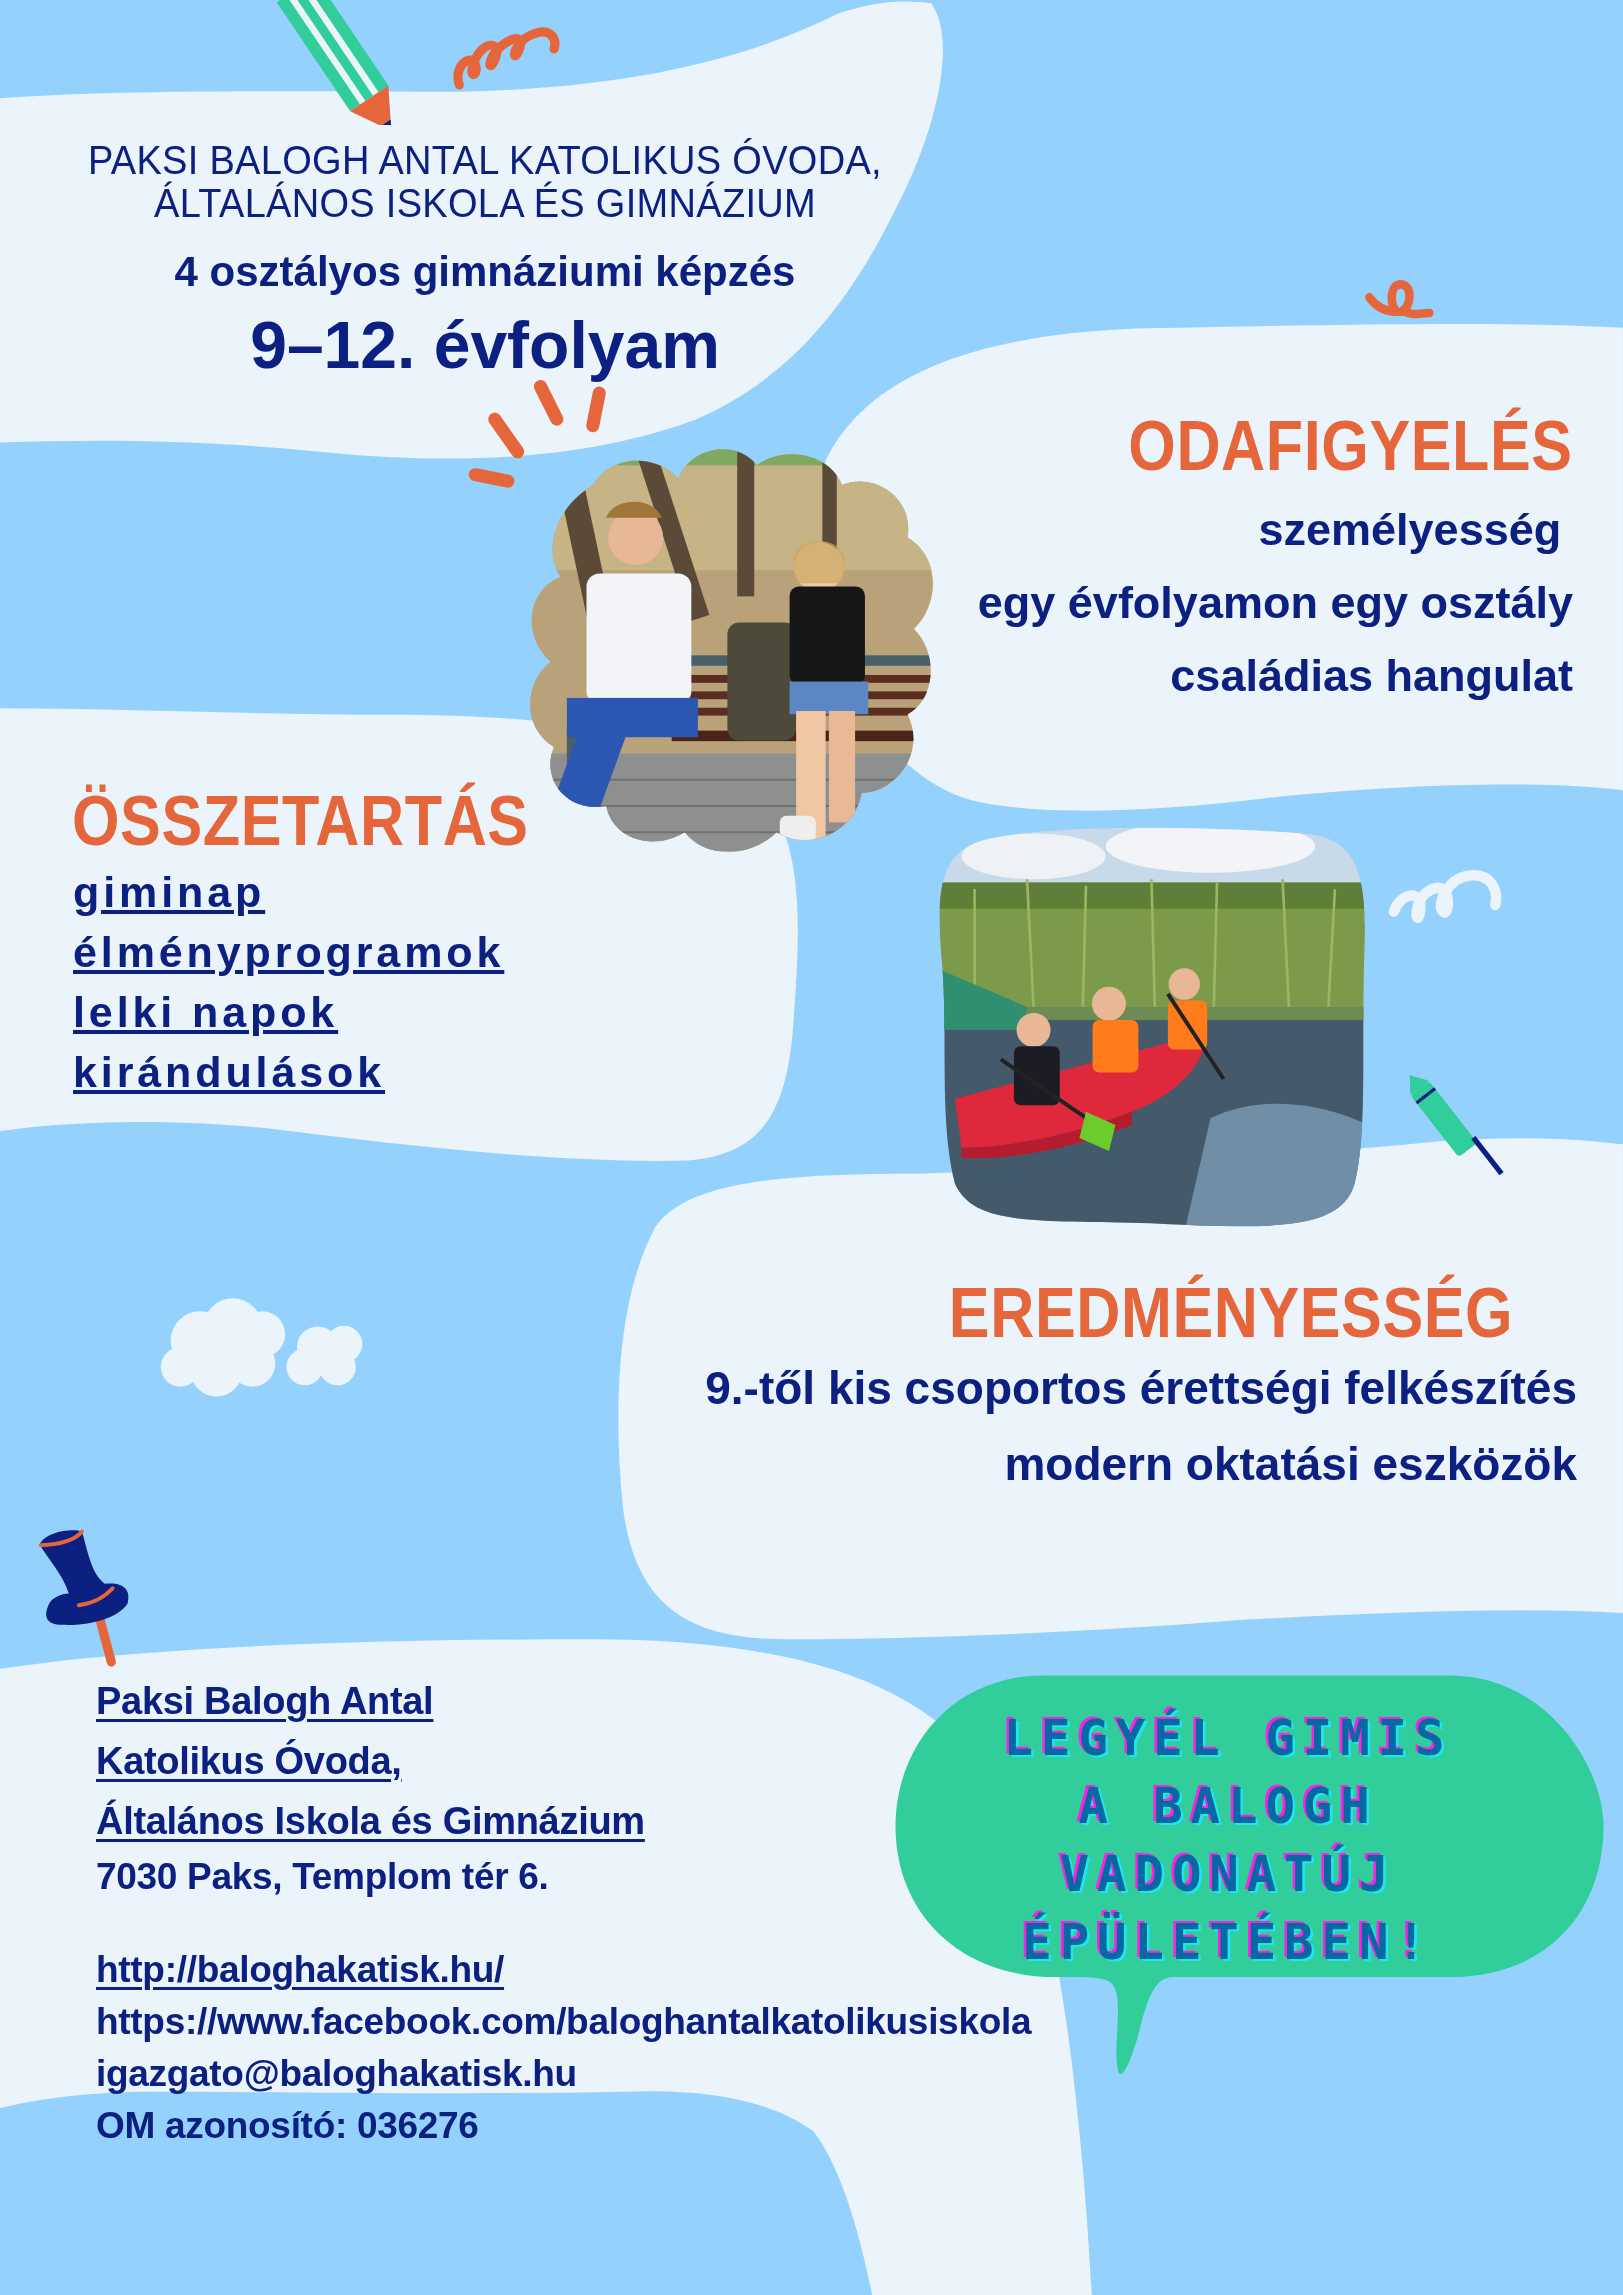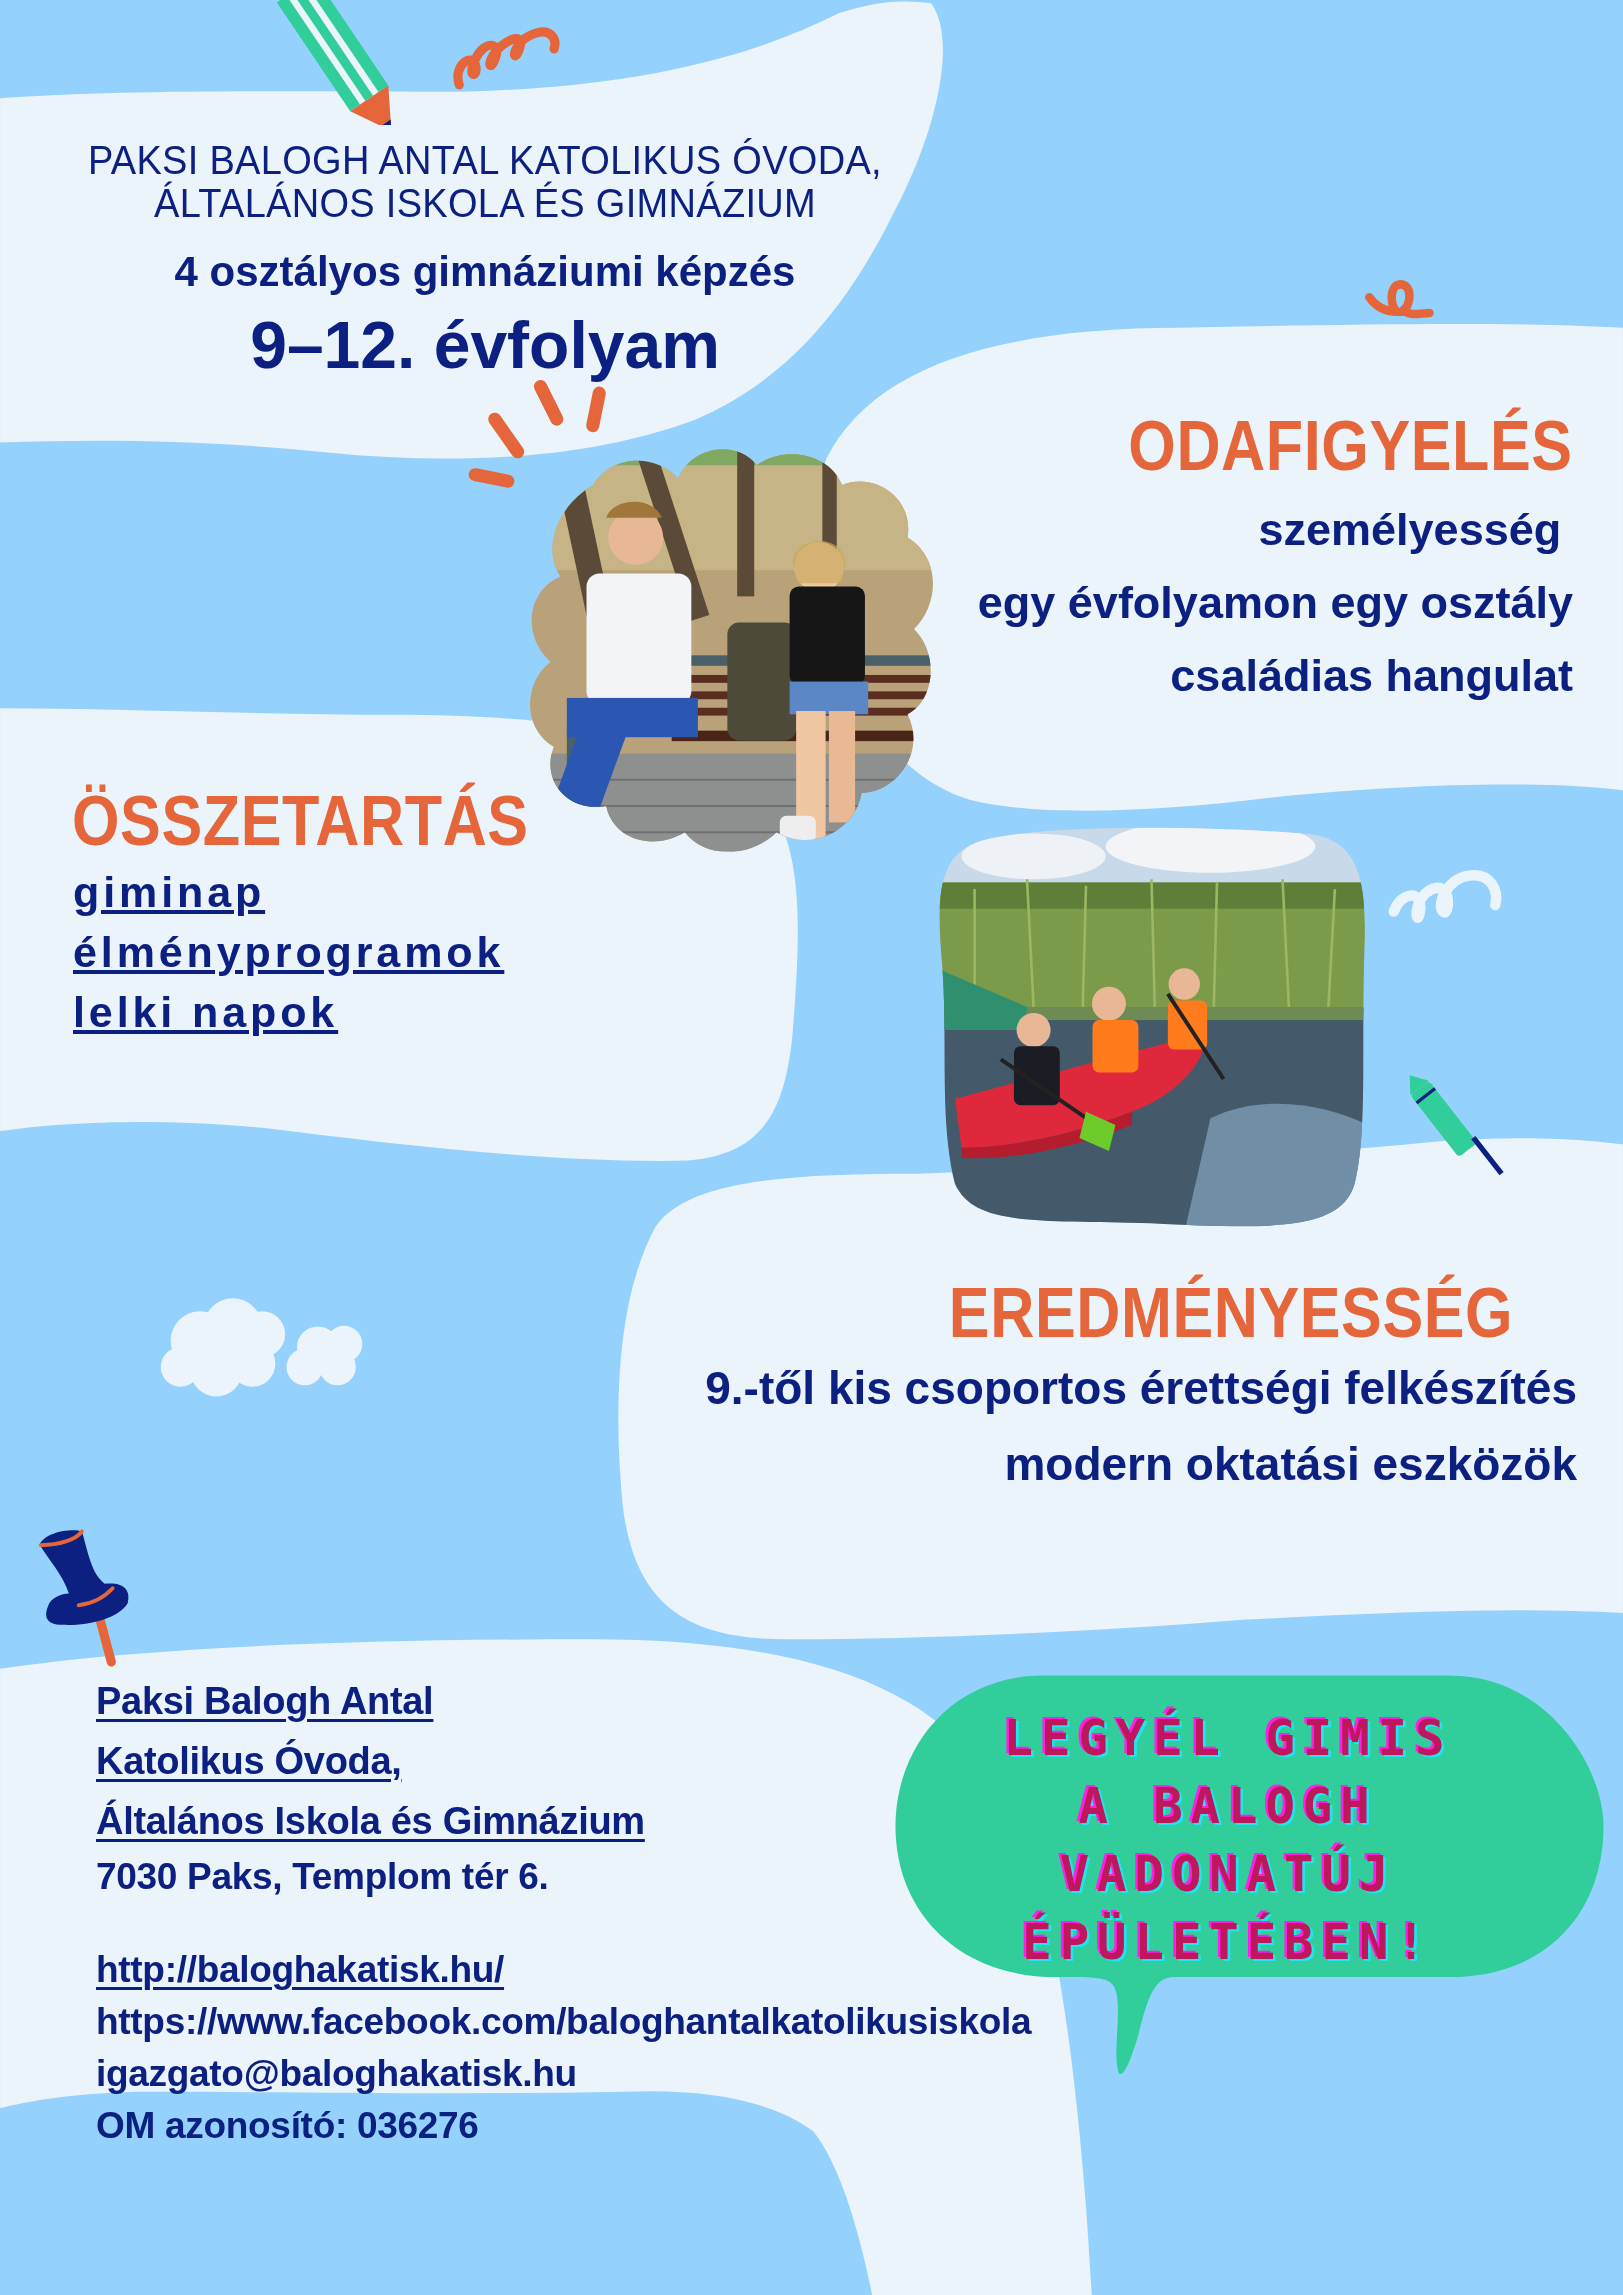--- a/index.html
+++ b/index.html
@@ -59,21 +59,21 @@
     }
     .contact .link { text-decoration: underline; text-decoration-thickness: 2.6px; text-underline-offset: 5.2px; }
     .contact .spacer { height: 41px; }
     .contact .line.small { line-height: 52px; font-size: 37px; }
 
     
     .bubble-text {
       left: 900px; top: 1705px; width: 656px; text-align: center;
       font-family: "DejaVu Sans Mono", "Liberation Mono", monospace;
       font-weight: 700; font-size: 49px; line-height: 68px; letter-spacing: 7.9px;
-      color: #be185d;
+      color: #0369a1;
       text-shadow: -2.6px -2px 0 #ff1ee6, 2.6px 2px 0 #1fe5f0;
     }
 
     
     .photo { overflow: hidden; }
     .photo svg { display: block; }
   </style>
 </head>
 <body>
 
@@ -255,20 +255,21 @@
   <div class="feat-line" style="margin-right:11.8px">személyesség</div>
   <div class="feat-line">egy évfolyamon egy osztály</div>
   <div class="feat-line">családias hangulat</div>
 </div>
 
 <div class="abs osszetartas h-orange h-left">ÖSSZETARTÁS</div>
 <div class="abs osszetartas-list">
   <div class="feat-line">giminap</div>
   <div class="feat-line">élményprogramok</div>
   <div class="feat-line">lelki napok</div>
+  <div class="feat-line">kirándulások</div>
 </div>
 
 <div class="abs eredmenyesseg h-orange">EREDMÉNYESSÉG</div>
 <div class="abs eredmenyesseg-list">
   <div class="feat-line">9.-től kis csoportos érettségi felkészítés</div>
   <div class="feat-line">modern oktatási eszközök</div>
 </div>
 
 <div class="abs contact">
   <div class="line link">Paksi Balogh Antal</div>

